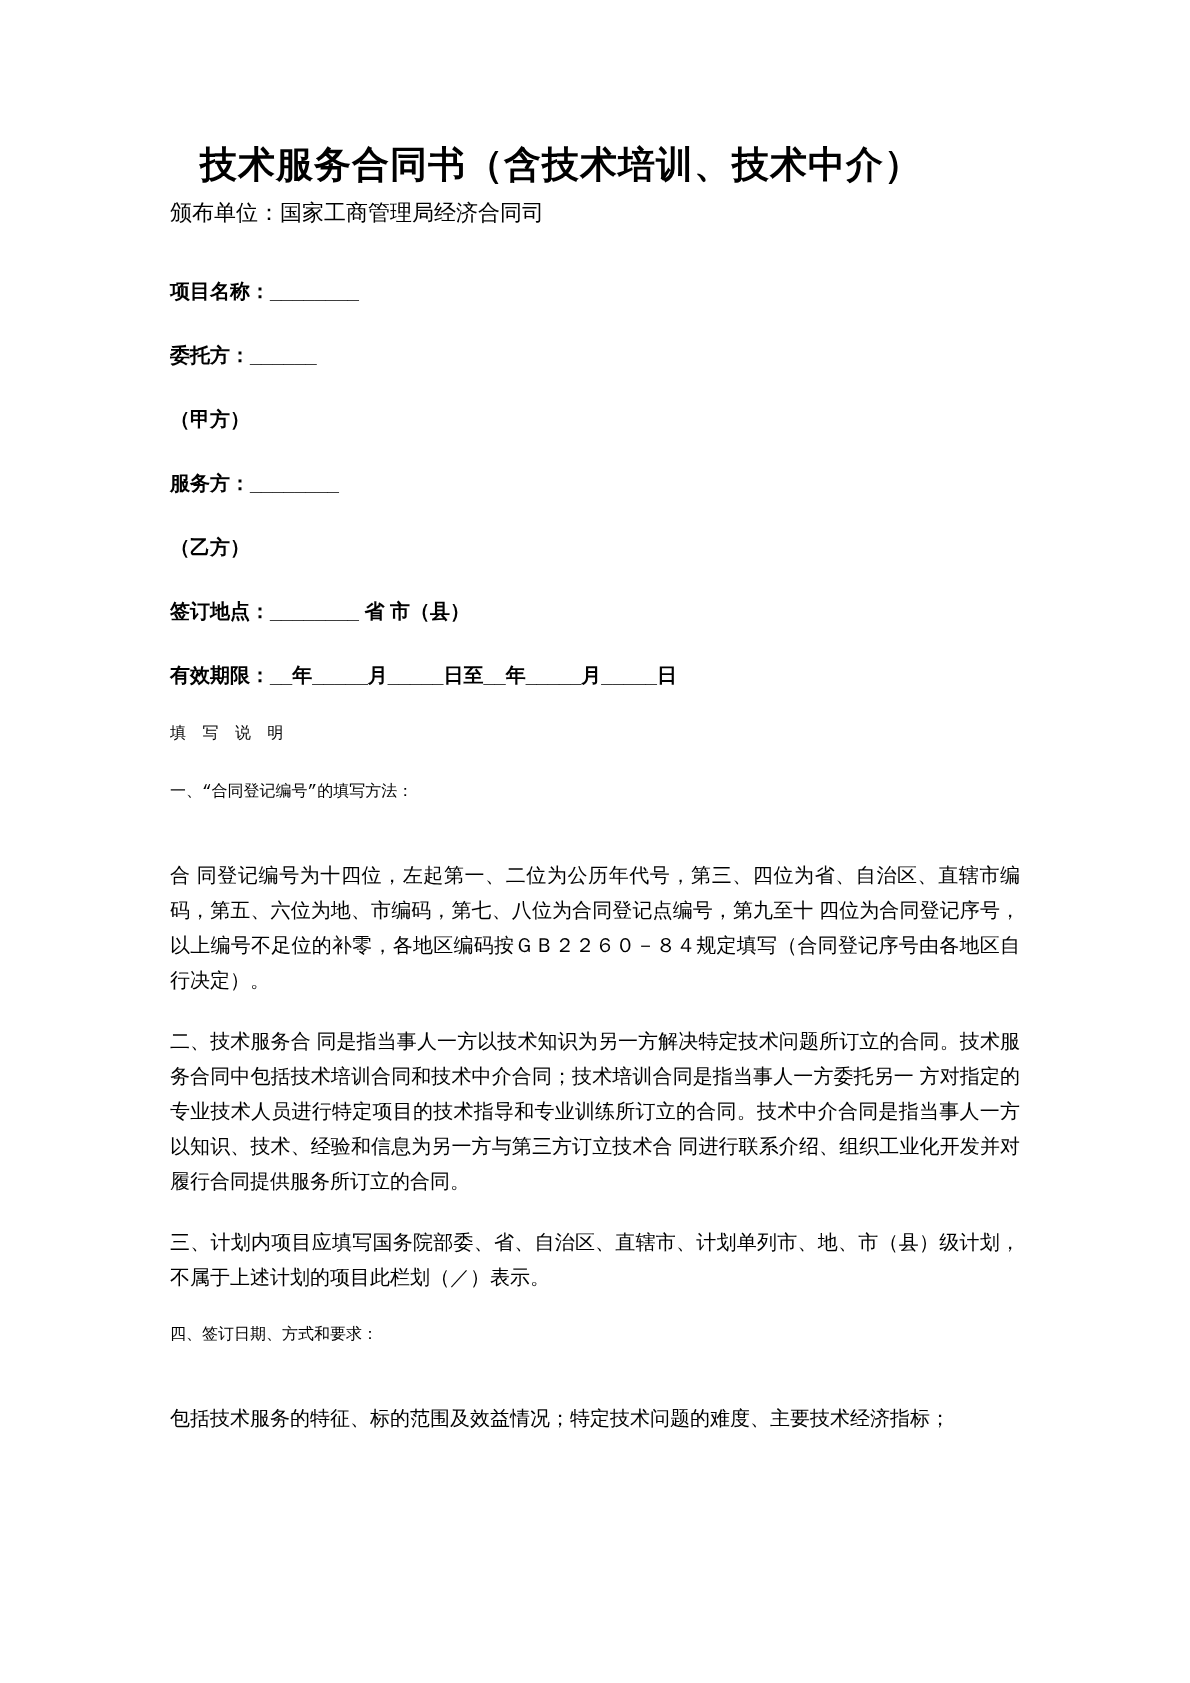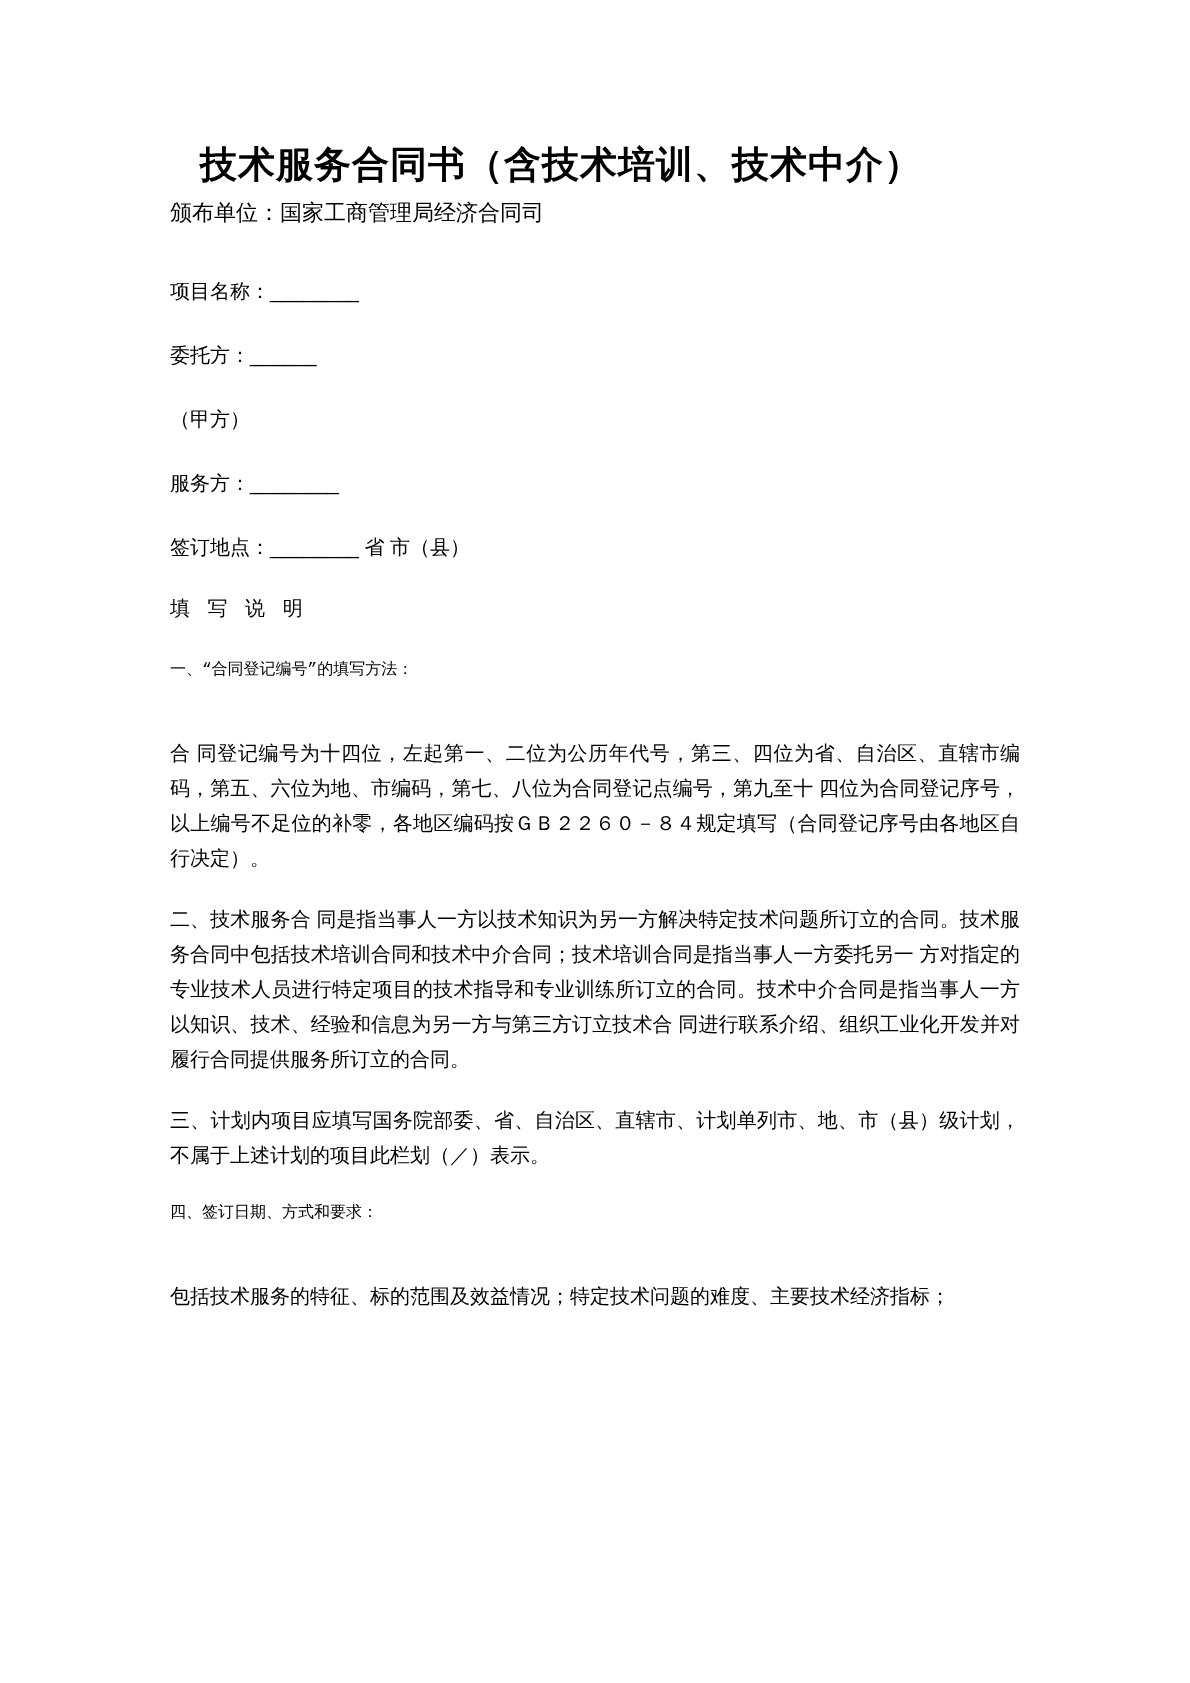--- a/index.html
+++ b/index.html
@@ -33,39 +33,40 @@
     font-family: "Liberation Sans", "DejaVu Sans", sans-serif;
     font-size: 22px;
     margin: 0 0 46px 0;
     line-height: 1.5;
   }
   .field-line {
     font-size: 20px;
     line-height: 1.6;
     margin: 0 0 32px 0;
     font-family: "Liberation Sans", "DejaVu Sans", sans-serif;
+    font-weight: bold;
   }
   .field-line .blank {
     letter-spacing: 0px;
   }
   .para {
     font-size: 20px;
     line-height: 1.75;
     margin: 0 0 26px 0;
     text-align: justify;
     font-family: "Liberation Sans", "DejaVu Sans", sans-serif;
   }
   .section-head {
     font-size: 16px;
     line-height: 1.75;
     margin: 0 0 26px 0;
     font-family: Liberation Mono, monospace;
   }
   .fill-note {
-    font-size: 20px;
+    font-size: 16px;
     letter-spacing: 6px;
     margin: 0 0 34px 0;
     font-family: "Liberation Sans", "DejaVu Sans", sans-serif;
   }
   .block-gap-lg {
     height: 26px;
   }
 </style>
 </head>
 <body>
@@ -85,26 +86,32 @@
   </div>
 
   <div class="field-line">
     <span>（甲方）</span>
   </div>
 
   <div class="field-line">
     <span>服务方：</span><span class="blank">________</span>
   </div>
 
+  <div class="field-line">
+    <span>（乙方）</span>
+  </div>
 
   <div class="field-line">
     <span>签订地点：</span><span class="blank">________ 省 市（县）</span>
   </div>
 
 
+  <div class="field-line">
+    <span>有效期限：</span><span class="blank">__年_____月_____日至__年_____月_____日</span>
+  </div>
 
   <div class="fill-note">填 写 说 明</div>
 
   <div class="section-head">一、“合同登记编号”的填写方法：</div>
 
   <div class="block-gap-lg"></div>
 
   <p class="para">合 同登记编号为十四位，左起第一、二位为公历年代号，第三、四位为省、自治区、直辖市编码，第五、六位为地、市编码，第七、八位为合同登记点编号，第九至十 四位为合同登记序号，以上编号不足位的补零，各地区编码按ＧＢ２２６０－８４规定填写（合同登记序号由各地区自行决定）。</p>
 
   <p class="para">二、技术服务合 同是指当事人一方以技术知识为另一方解决特定技术问题所订立的合同。技术服务合同中包括技术培训合同和技术中介合同；技术培训合同是指当事人一方委托另一 方对指定的专业技术人员进行特定项目的技术指导和专业训练所订立的合同。技术中介合同是指当事人一方以知识、技术、经验和信息为另一方与第三方订立技术合 同进行联系介绍、组织工业化开发并对履行合同提供服务所订立的合同。</p>

